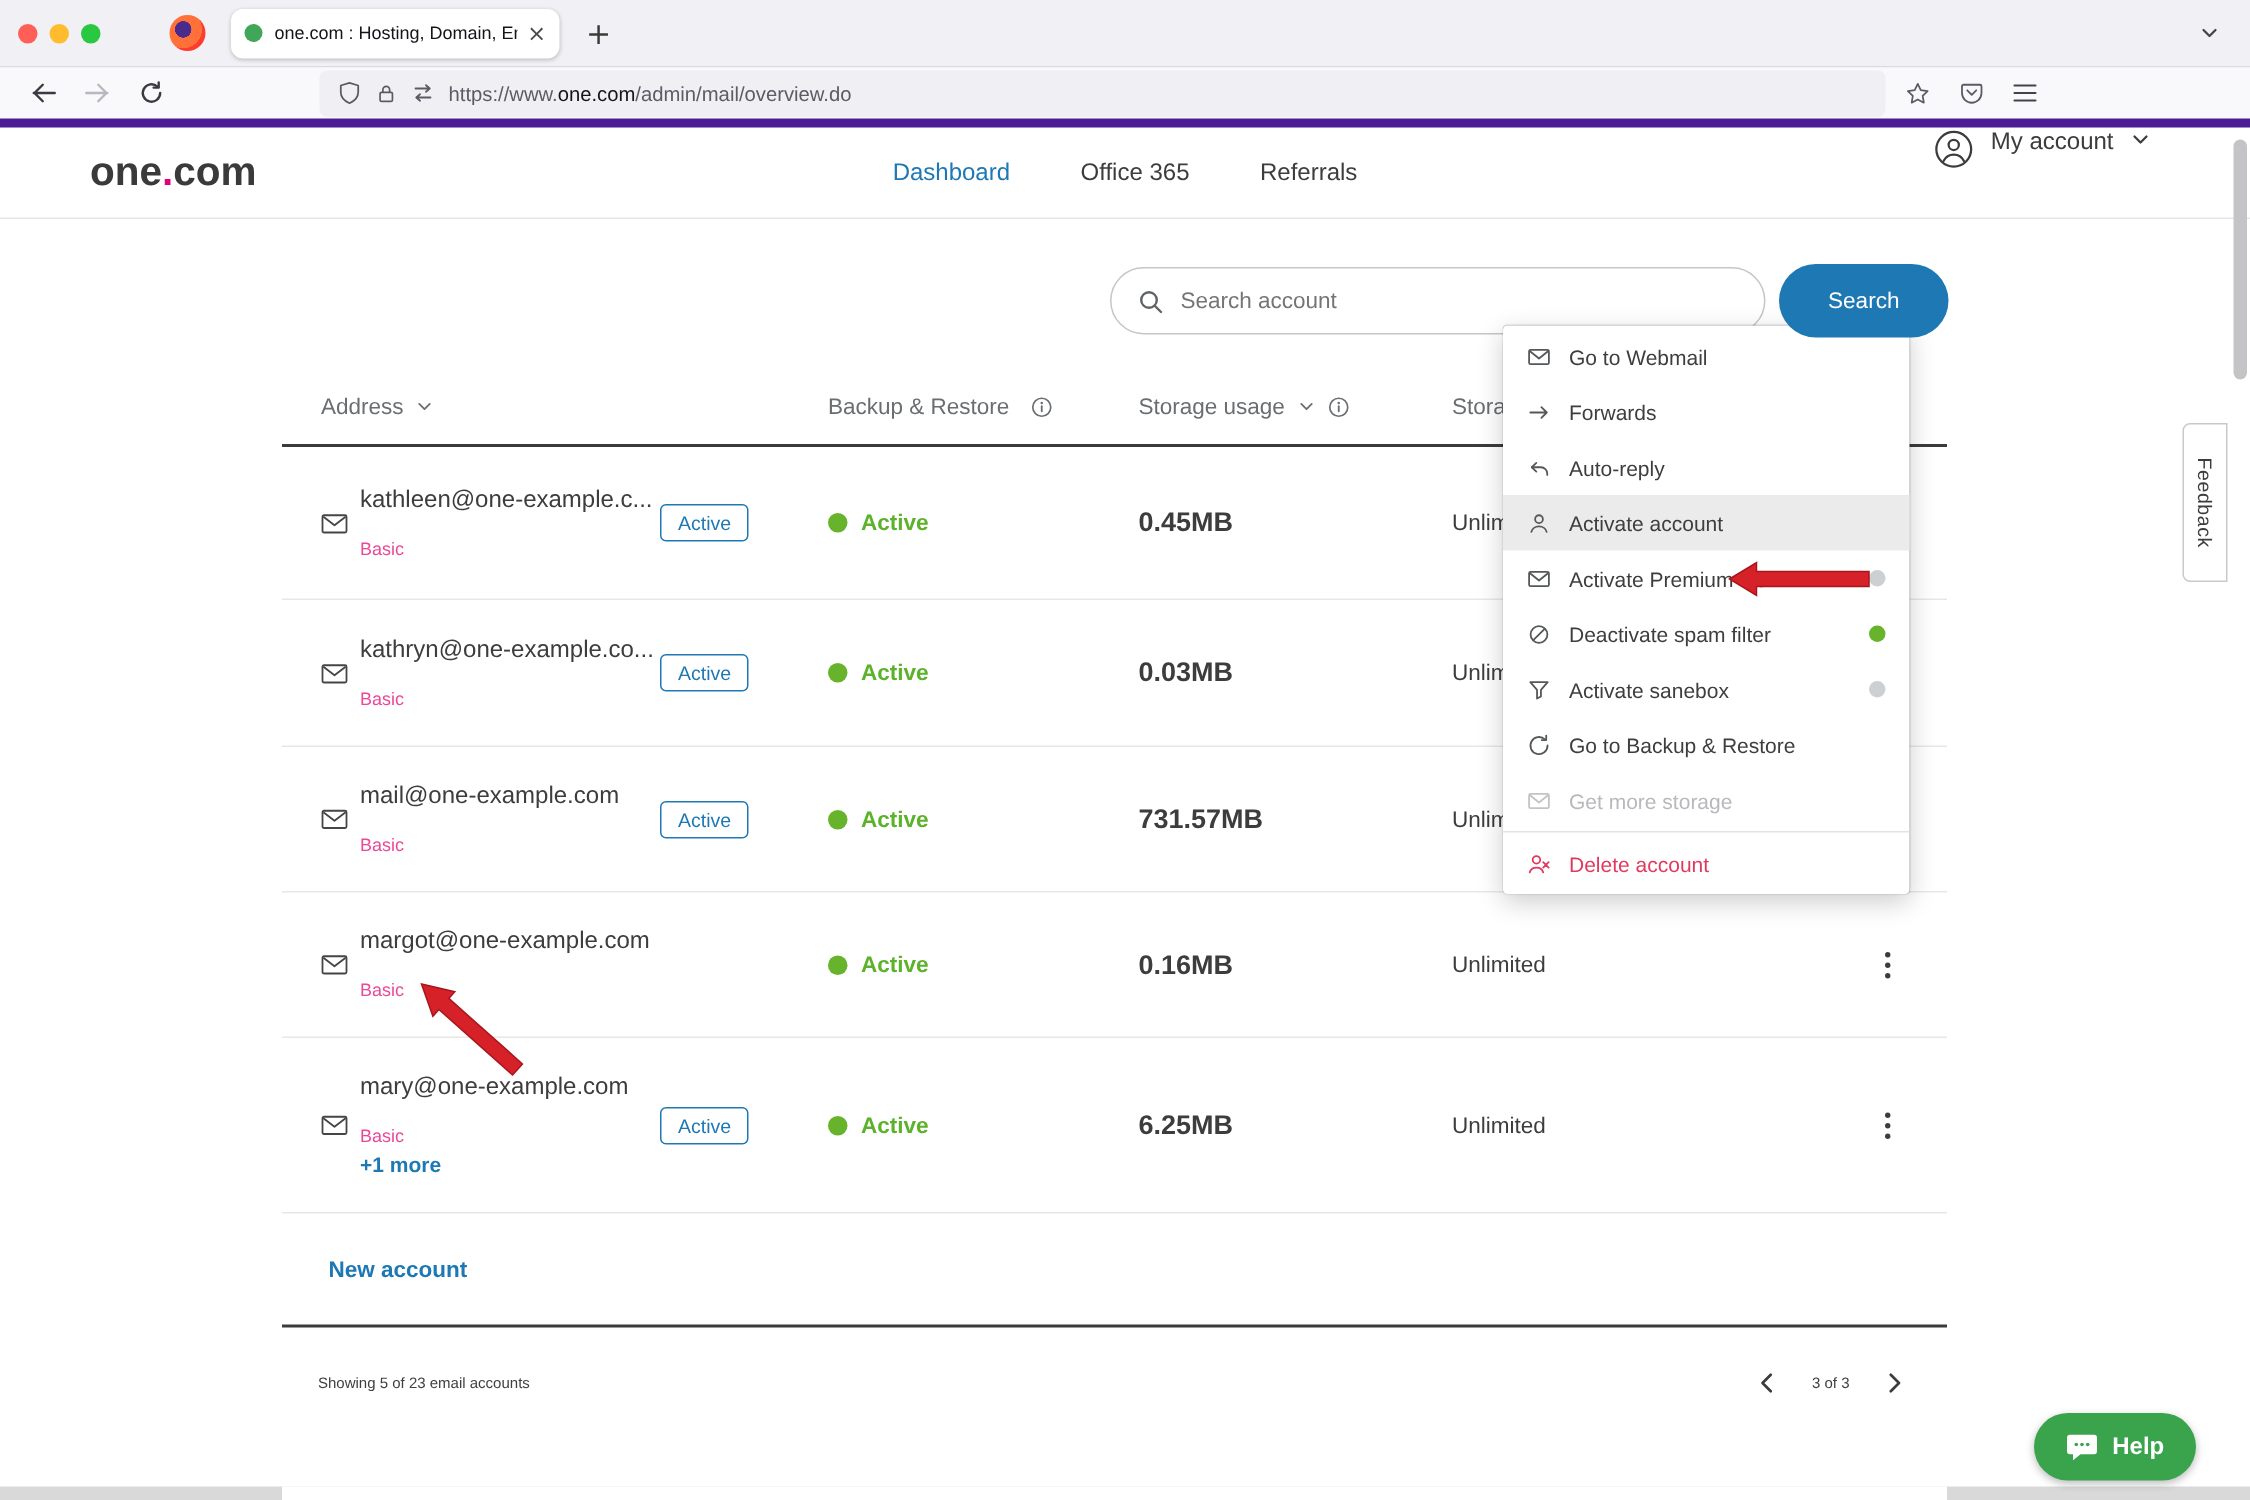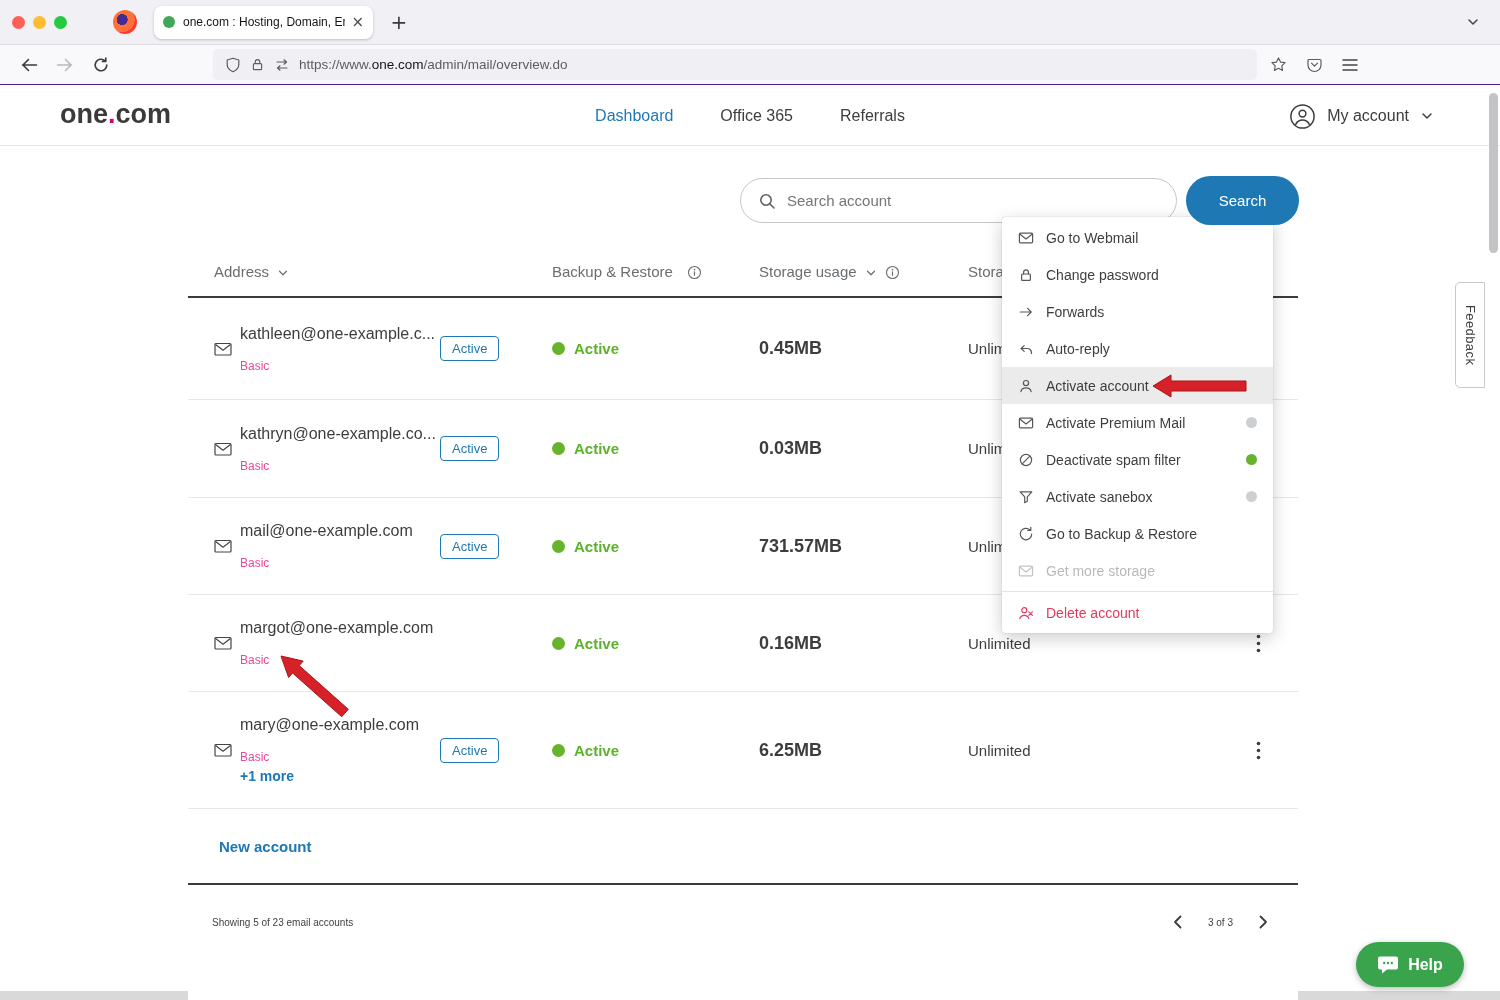--- a/index.html
+++ b/index.html
@@ -14,50 +14,50 @@
 .tl{width:13px;height:13px;border-radius:50%;cursor:pointer}
 .tl.red{background:#ff5f57}.tl.yellow{background:#febc2e}.tl.green{background:#28c840}
 .ff-icon{width:24px;height:24px;border-radius:50%;margin-left:46px;background:radial-gradient(circle at 38% 40%,#4a2a8a 0 26%,#ff7139 27% 60%,#ff3b30 61% 100%)}
 .tab{margin-left:17px;width:219px;height:33px;background:#fff;border-radius:8px;display:flex;align-items:center;padding:0 9px;box-shadow:0 1px 3px rgba(0,0,0,.22);cursor:pointer}
 .favicon{width:12px;height:12px;border-radius:50%;background:#3fa757;flex:0 0 12px;margin-right:8px}
 .tab-title{flex:1;font-size:12px;color:#15141a;white-space:nowrap;overflow:hidden}
 .tab-close{font-size:15px;color:#4a4a4a;margin-left:6px;font-family:"DejaVu Sans",sans-serif;cursor:pointer}
 .newtab{margin-left:12px;font-size:20px;color:#3a3a3a;font-family:"DejaVu Sans",sans-serif;width:28px;height:28px;display:flex;align-items:center;justify-content:center;cursor:pointer}
 .tablist-btn{margin-left:auto;margin-right:20px;cursor:pointer}
 
-.toolbar{position:absolute;top:45px;left:0;width:1500px;height:40px;background:#f9f9fb;border-bottom:1px solid #4c1d95;display:flex;align-items:center;padding:0 15px}
+.toolbar{position:absolute;top:45px;left:0;width:1500px;height:40px;background:#f9f9fb;border-bottom:6px solid #4c1d95;display:flex;align-items:center;padding:0 15px}
 .tb-btn{width:28px;height:28px;display:flex;align-items:center;justify-content:center;border-radius:4px;cursor:pointer;flex:0 0 28px}
 .tb-btn+.tb-btn{margin-left:8px}
 .url-bar{margin-left:98px;width:1044px;height:31px;background:#f0f0f4;border-radius:5px;display:flex;align-items:center;padding:0 12px;gap:9px;cursor:text}
 .url-text{font-size:13.5px;white-space:nowrap;overflow:hidden}
 .url-scheme,.url-path{color:#5c5c66}
 .url-domain{color:#15141a}
 .star-btn{margin-left:7px}
 .pocket-btn{margin-left:auto}
 .menu-btn{margin-left:10px}
 
 
 .page{position:absolute;top:86px;left:0;width:1500px;height:914px;background:#fff}
 .site-header{position:relative;height:60px;border-bottom:1px solid #e6e6e6}
 .logo{position:absolute;left:60px;top:13px;font-size:27px;font-weight:bold;color:#3a3a3a}
 .logo .dot{color:var(--brand-dot)}
 .main-nav{position:absolute;left:50%;transform:translateX(-50%);top:0;height:60px;display:flex;align-items:center;gap:47px;font-size:16px}
 .nav-item{color:#3d3d3d;cursor:pointer;white-space:nowrap}
 .nav-item.active{color:var(--accent)}
-.account{position:absolute;right:66px;top:0;height:60px;display:flex;align-items:center;gap:11px;font-size:16px;color:#3c3c3c;cursor:pointer}
+.account{position:absolute;right:66px;top:0;height:60px;display:flex;gap:11px;font-size:16px;color:#3c3c3c;cursor:pointer}
 
 .search-input{position:absolute;left:740px;top:92px;width:437px;height:45px;border:1px solid #c6c6c6;border-radius:23px;padding:0 16px 0 46px;font-size:15px;color:#333;background:#fff;font-family:"Liberation Sans",sans-serif}
 .search-input::placeholder{color:#757575}
 .search-icon{position:absolute;left:758px;top:106px;pointer-events:none}
 .search-button{position:absolute;left:1186px;top:90px;width:113px;height:49px;border:none;border-radius:25px;background:var(--accent);color:#fff;font-size:15px;cursor:pointer;z-index:50;font-family:"Liberation Sans",sans-serif}
 
 .table{position:absolute;left:188px;top:160px;width:1110px}
 .tgrid{display:grid;grid-template-columns:26px 200px 112px 207px 209px 239px 1fr;padding-left:26px;align-items:center}
 .t-head{height:52px;border-bottom:2px solid #3b3b3b;font-size:15px;color:#6a6e71}
-.h-cell{display:flex;align-items:flex-end;gap:7px}
+.h-cell{display:flex;align-items:center;gap:7px}
 .h-address{grid-column:1/3}.h-backup{grid-column:4;gap:14px}.h-usage{grid-column:5}.h-limit{grid-column:6}
 .trow{border-bottom:1px solid #e7e7e7}
 #rows .trow:nth-of-type(1){height:102px}
 #rows .trow:nth-of-type(2){height:98px}
 #rows .trow:nth-of-type(3){height:97px}
 #rows .trow:nth-of-type(4){height:97px}
 #rows .trow:nth-of-type(5){height:117px}
 .cell-icon{grid-column:1}
 .cell-email{grid-column:2;min-width:0}
 .email{font-size:16px;color:#3d3d3d;white-space:nowrap}
@@ -435,30 +435,20 @@
     <span class="mi-icon">
           <svg viewBox="0 0 16 16">
             <rect x="1.4" y="3.2" width="13.2" height="9.6" rx="1"></rect>
             <path d="M2 4.2l6 4.8 6-4.8"></path>
           </svg>
         </span>
     <span class="mi-label">Go to Webmail</span>
 
   </div>
 
-  <div class="menu-item">
-    <span class="mi-icon">
-          <svg viewBox="0 0 16 16">
-            <rect x="3.6" y="7" width="8.8" height="6.4" rx="1"></rect>
-            <path d="M5.6 7V5.2a2.4 2.4 0 0 1 4.8 0V7"></path>
-          </svg>
-        </span>
-    <span class="mi-label">Change password</span>
-
-  </div>
 
   <div class="menu-item">
     <span class="mi-icon">
           <svg viewBox="0 0 16 16">
             <path d="M2.2 8h11M9.6 4.4L13.2 8l-3.6 3.6"></path>
           </svg>
         </span>
     <span class="mi-label">Forwards</span>
 
   </div>

